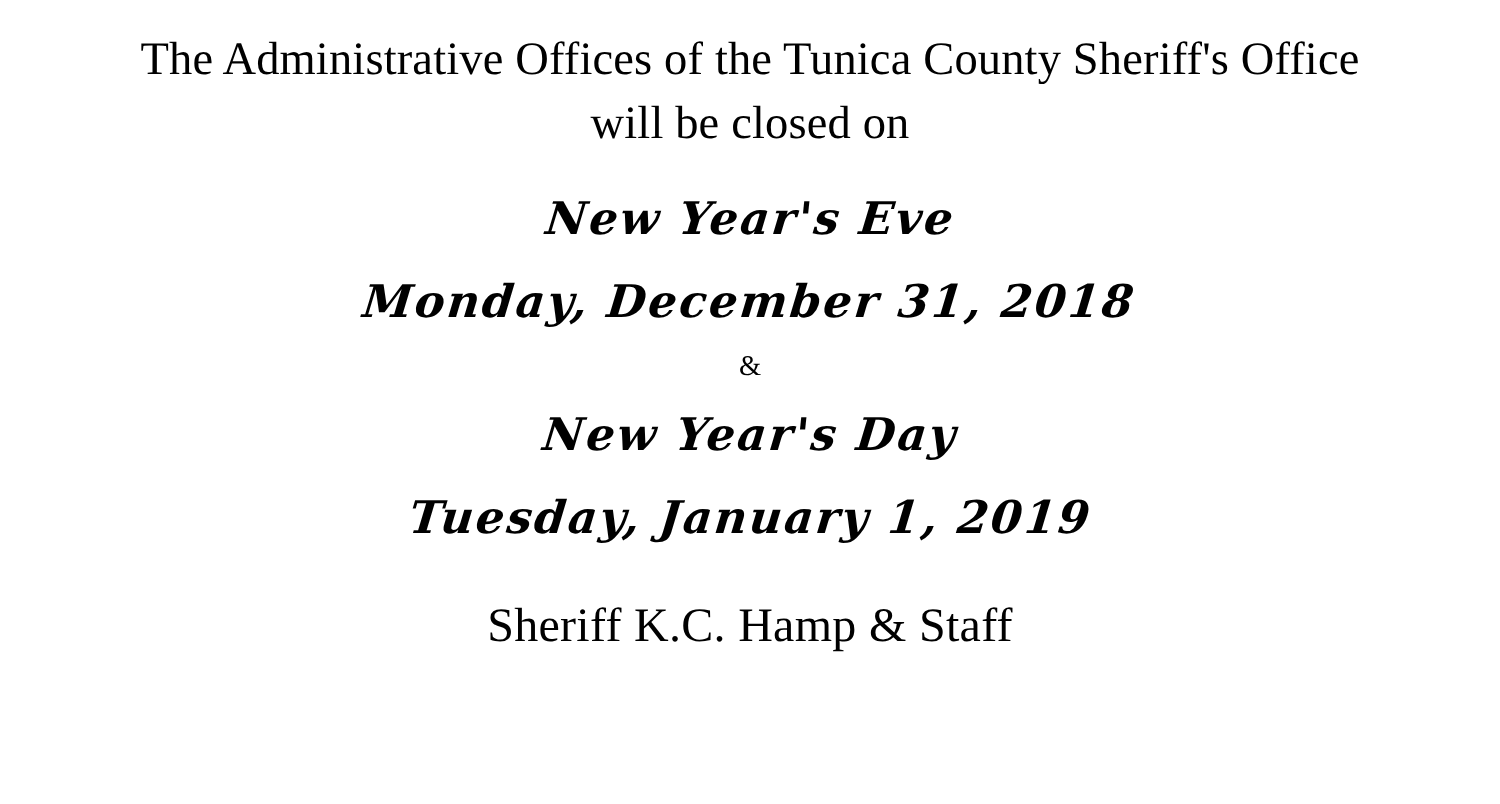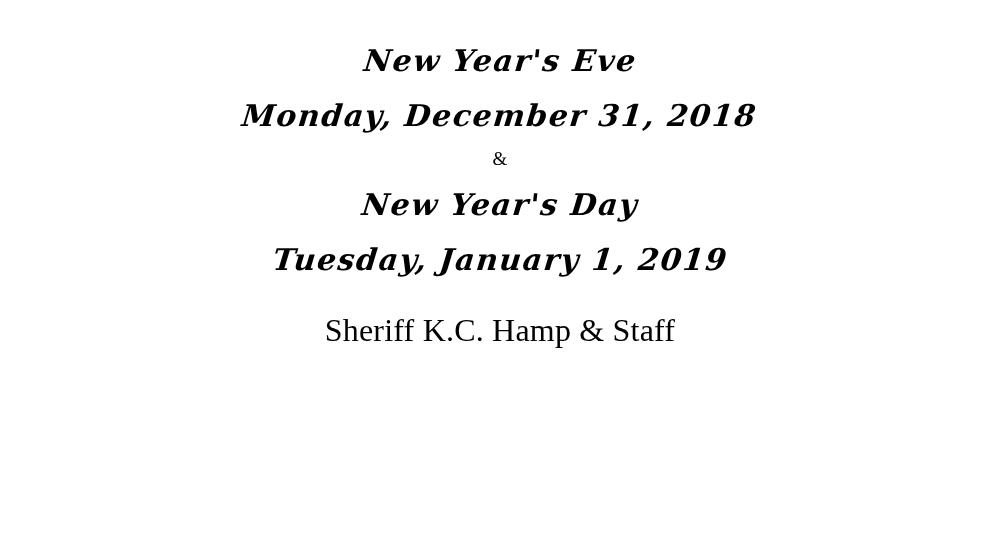--- a/index.html
+++ b/index.html
@@ -76,20 +76,22 @@
     text-align: center;
     letter-spacing: 0.2px;
   }
 </style>
 </head>
 <body>
 
 <div class="notice">
 
   <div class="headline">
+    <span>The Administrative Offices of the Tunica County Sheriff's Office</span>
+    <span class="line2">will be closed on</span>
   </div>
 
   <div class="script-block">
     <div class="script script-title">New Year's Eve</div>
     <div class="script script-date">Monday, December 31, 2018</div>
     <div class="script amp">&amp;</div>
     <div class="script script-title gap-sm">New Year's Day</div>
     <div class="script script-date">Tuesday, January 1, 2019</div>
   </div>
 

